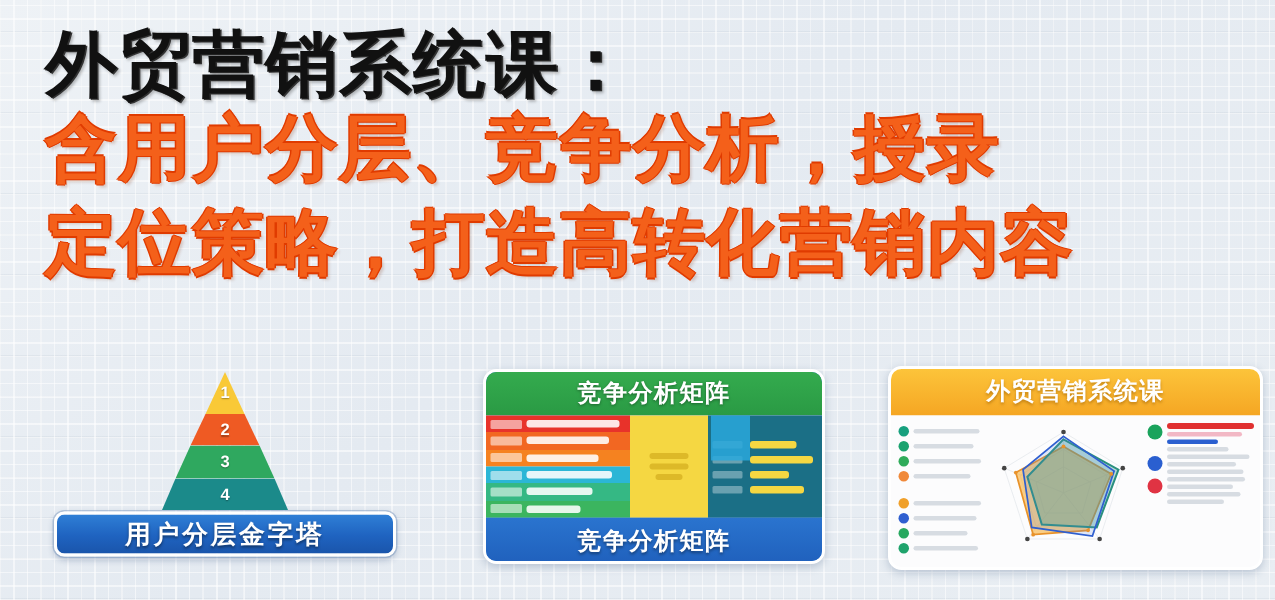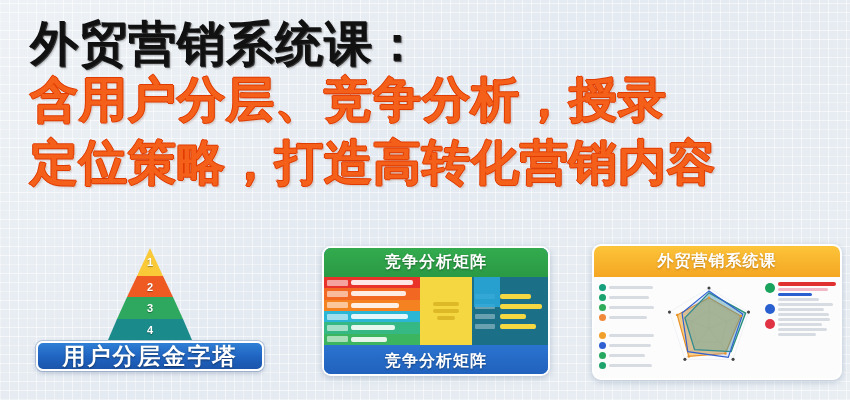--- a/index.html
+++ b/index.html
@@ -77,21 +77,21 @@
   #pyramid-label{
     position:absolute; left:36px; top:98px;
     width:228px; height:30px;
     background:linear-gradient(180deg,#2f7fd6 0%,#1f63c0 55%,#1a55ab 100%);
     border:2px solid #ffffff;
     border-radius:7px;
     box-shadow:0 0 0 1px rgba(120,150,190,.45), 0 2px 4px rgba(40,70,120,.30);
     display:flex; align-items:center; justify-content:center;
   }
   #pyramid-label span{
-    color:#ffffff; font-weight:900; font-size:23px; letter-spacing:2px;
+    color:#ffffff; font-weight:900; font-size:17px; letter-spacing:2px;
     text-shadow:0 1px 2px rgba(0,0,0,.45);
     font-family:"DejaVu Sans","Liberation Sans",sans-serif;
   }
 
   
   #card-matrix{ width:270px; }
   #matrix-box{
     position:absolute; left:22px; top:3px;
     width:228px; height:130px;
     border-radius:9px; overflow:hidden;

